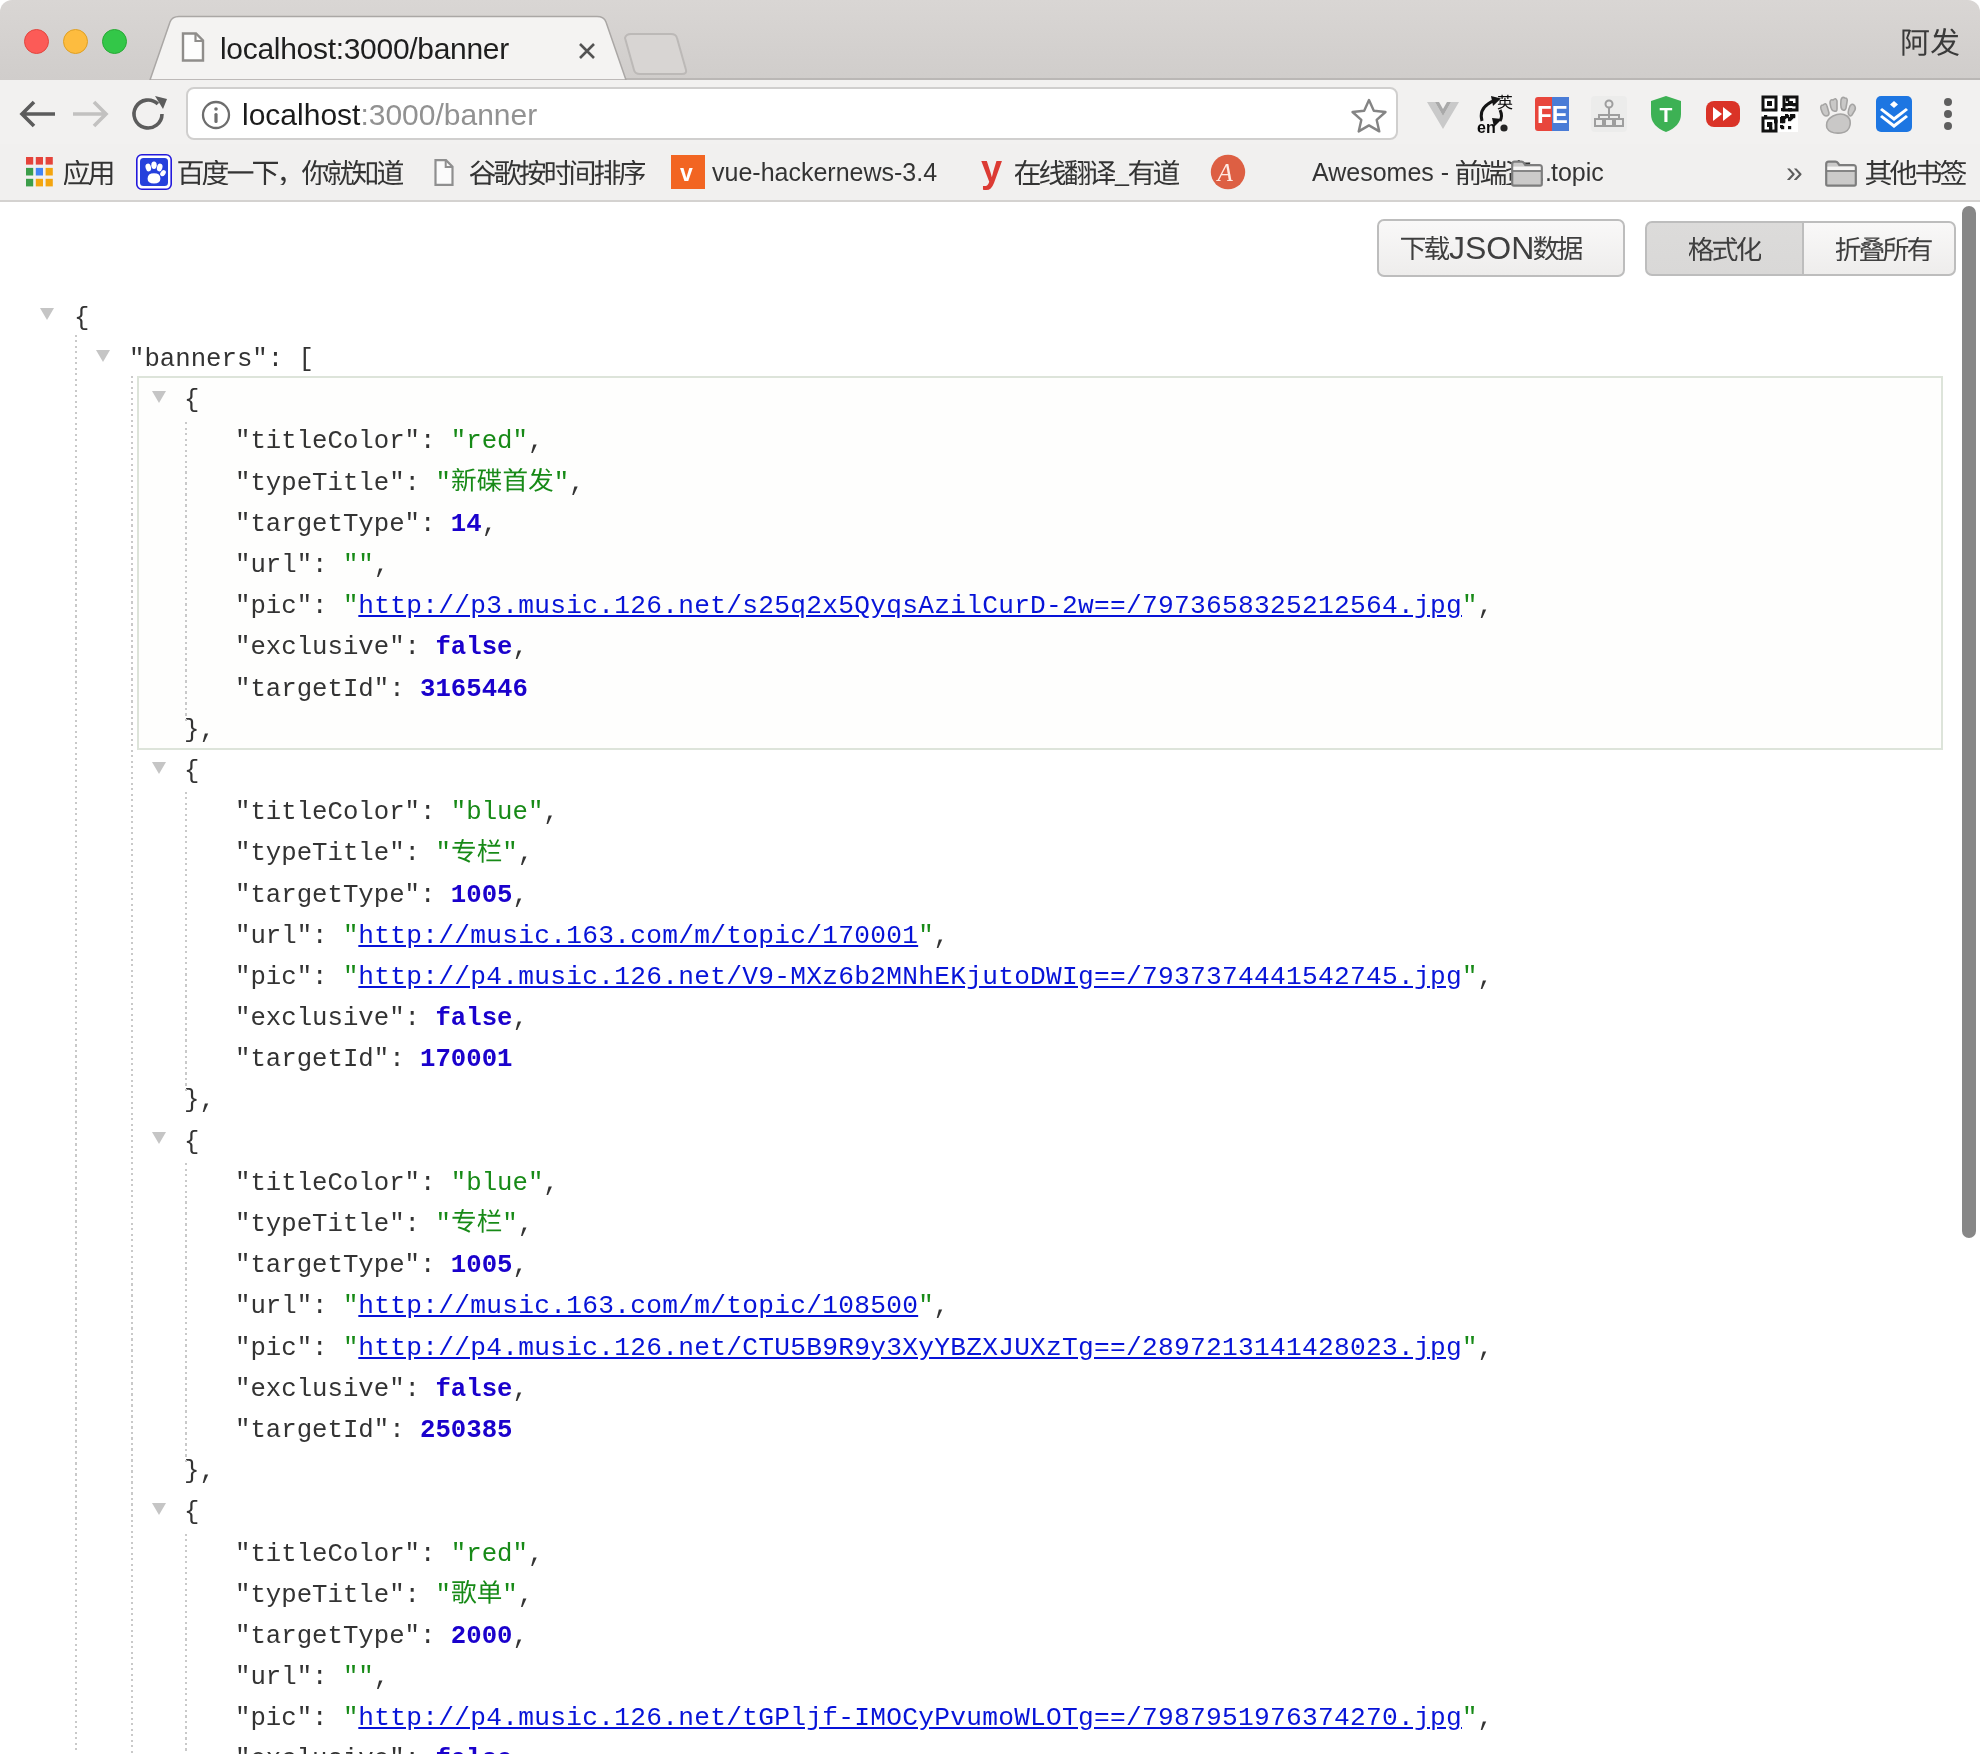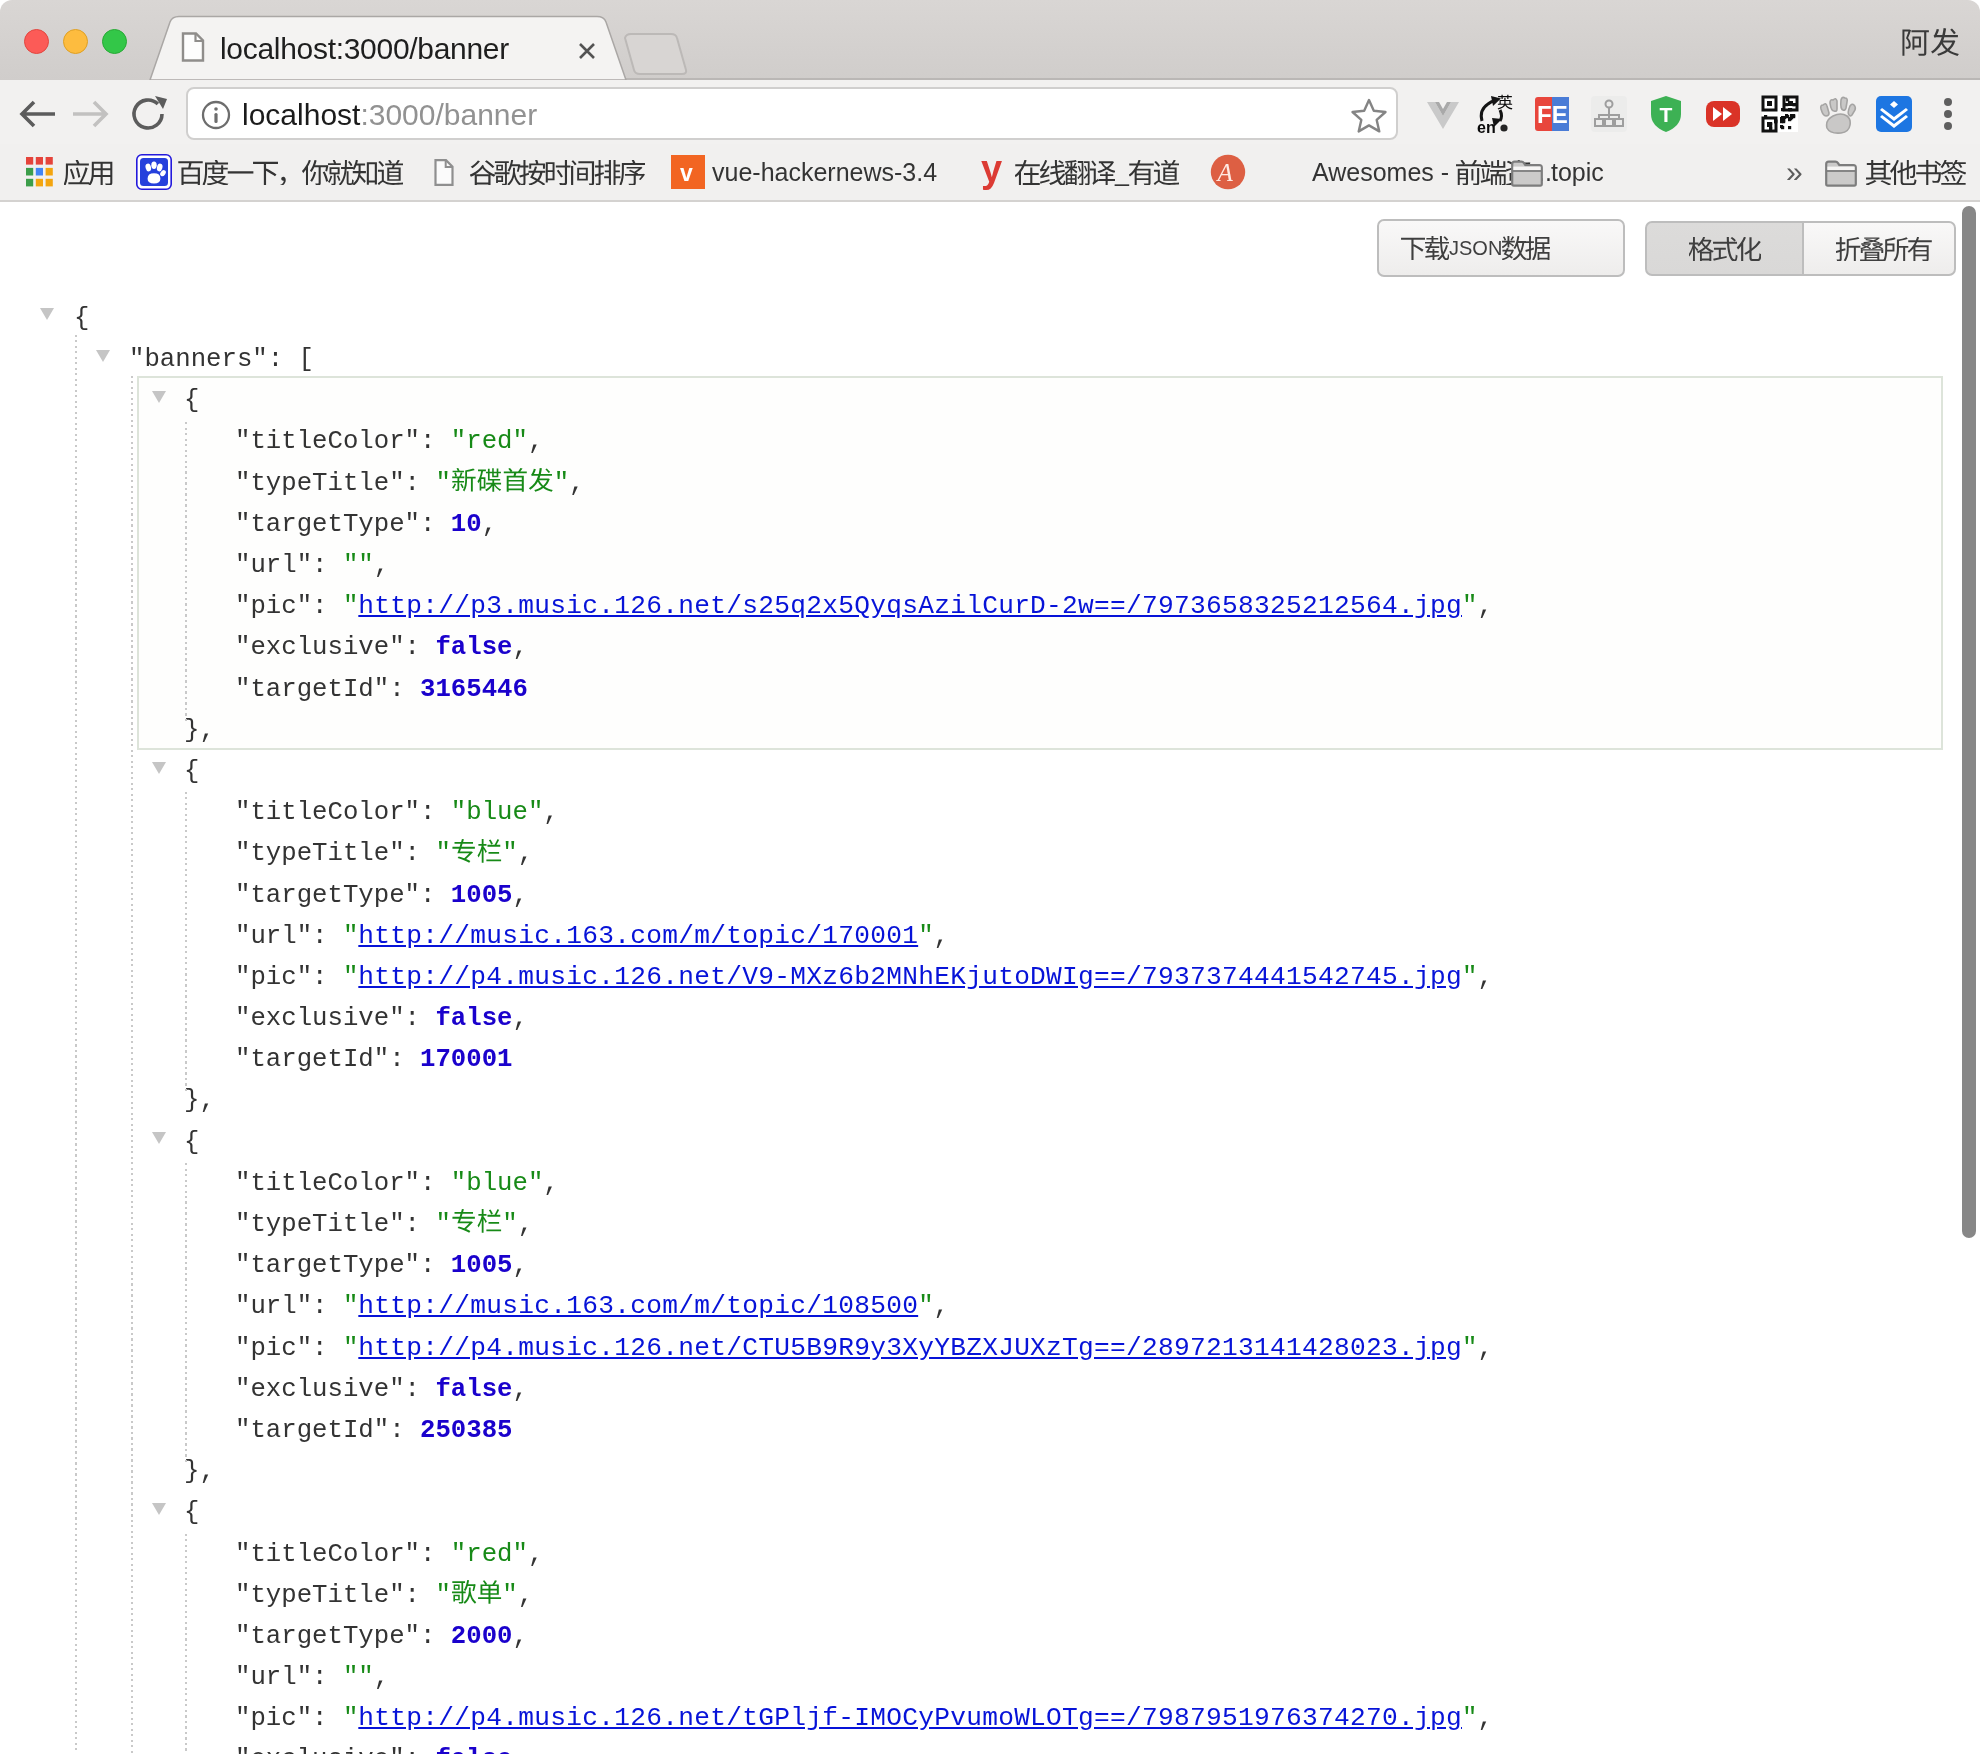--- a/index.html
+++ b/index.html
@@ -23,21 +23,21 @@
 .mono{font-family:"Liberation Mono",monospace;font-size:25.7px;color:#333}
 .ln{height:41.2px;line-height:41.2px;white-space:pre;position:relative}
 .s{color:#178a17}.n{color:#1a01cc;font-weight:bold}
 .a{color:#0713d8;text-decoration:underline;letter-spacing:0.28px;font-size:26.2px}
 .tri{position:absolute;width:0;height:0;border-left:7.2px solid transparent;
  border-right:7.2px solid transparent;border-top:12.5px solid #c5c5c5}
 .dot{position:absolute;width:2px;background:repeating-linear-gradient(to bottom,#c9c9c9 0,#c9c9c9 2px,transparent 2px,transparent 5.5px)}
 #hovbox{position:absolute;left:137px;top:376px;width:1806px;height:374px;
  background:#fefefd;border:2px solid #dde4da}
 .btn{position:absolute;height:55px;border:2px solid #bdbdbd;border-radius:7px;
- background:linear-gradient(#f9f8f8,#eeedec);font-size:20px;color:#3f3f3f;
+ background:linear-gradient(#f9f8f8,#eeedec);font-size:32px;color:#3f3f3f;
  display:flex;align-items:center;justify-content:center}
 #thumb{position:absolute;left:1962px;top:206px;width:14px;height:1032px;
  border-radius:7px;background:#878787}
 </style></head><body>
 <svg width="0" height="0" style="position:absolute">
     <defs>
       <g id="g963f" fill="currentColor">
         <path d="M381 108V179H805V866C805 886 798 892 776 892C755 894 681 894 602 891C612 911 623 941 627 959C730 960 791 960 827 948C862 938 877 917 877 866V179H963V108ZM415 320V759H480V683H698V320ZM480 386H631V618H480ZM81 83V960H148V151H281C259 218 230 306 201 377C273 457 291 526 291 581C291 611 286 640 270 651C262 656 251 659 239 660C223 661 203 660 181 658C192 678 199 707 199 725C222 726 247 726 267 723C287 721 305 715 319 705C347 684 358 642 358 588C358 525 342 453 269 369C303 289 339 191 368 109L320 80L308 83Z"></path>
       </g>
       <g id="g53d1" fill="currentColor">
@@ -483,21 +483,21 @@
     <div class="ln" style="padding-left:74px"><div class="tri" style="left:40px;top:10.6px"></div>{</div>
     <div class="ln" style="padding-left:129px"><div class="tri" style="left:96px;top:10.6px"></div>"banners": [</div>
     <div class="ln" style="padding-left:184px"><div class="tri" style="left:152px;top:10.6px"></div>{</div>
     <div class="ln" style="padding-left:235px">"titleColor": <span class="s">"red"</span>,</div>
     <div class="ln" style="padding-left:235px">"typeTitle": <span class="s">"<svg class="cj" style="height:25.7px;width:102.80px;vertical-align:-3.11px" viewBox="0 0 4000 1000">
           <use href="#g65b0" x="0"></use>
           <use href="#g789f" x="1000"></use>
           <use href="#g9996" x="2000"></use>
           <use href="#g53d1" x="3000"></use>
         </svg>"</span>,</div>
-    <div class="ln" style="padding-left:235px">"targetType": <span class="n">10</span>,</div>
+    <div class="ln" style="padding-left:235px">"targetType": <span class="n">14</span>,</div>
     <div class="ln" style="padding-left:235px">"url": <span class="s">""</span>,</div>
     <div class="ln" style="padding-left:235px">"pic": <span class="s">"</span><span class="a">http://p3.music.126.net/s25q2x5QyqsAzilCurD-2w==/7973658325212564.jpg</span><span class="s">"</span>,</div>
     <div class="ln" style="padding-left:235px">"exclusive": <span class="n">false</span>,</div>
     <div class="ln" style="padding-left:235px">"targetId": <span class="n">3165446</span></div>
     <div class="ln" style="padding-left:184px">},</div>
     <div class="ln" style="padding-left:184px"><div class="tri" style="left:152px;top:10.6px"></div>{</div>
     <div class="ln" style="padding-left:235px">"titleColor": <span class="s">"blue"</span>,</div>
     <div class="ln" style="padding-left:235px">"typeTitle": <span class="s">"<svg class="cj" style="height:25.7px;width:51.40px;vertical-align:-3.11px" viewBox="0 0 2000 1000">
           <use href="#g4e13" x="0"></use>
           <use href="#g680f" x="1000"></use>

